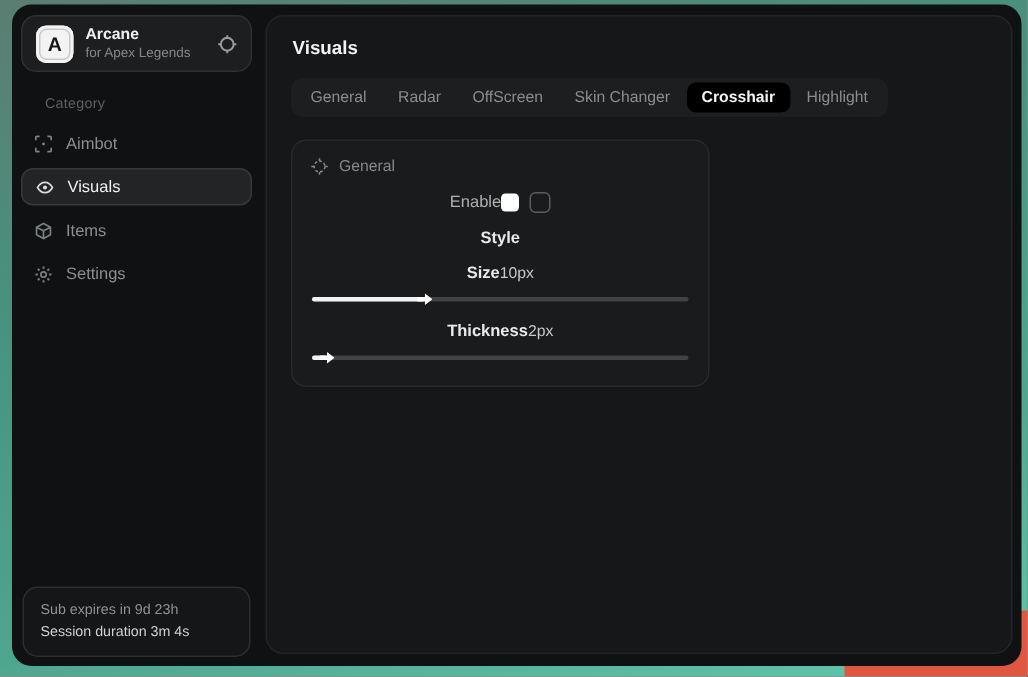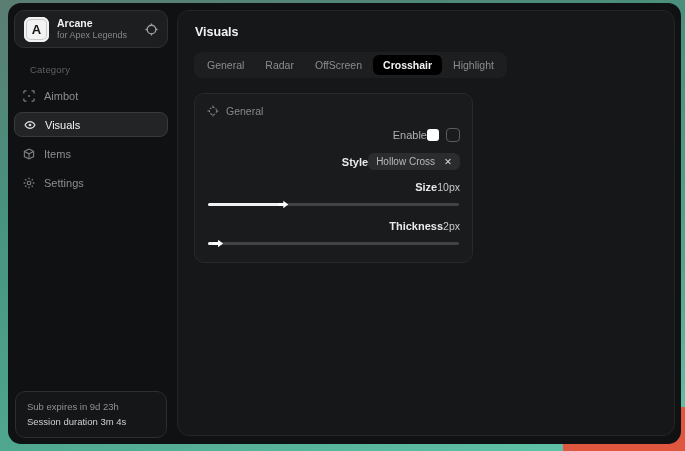--- a/index.html
+++ b/index.html
@@ -44,21 +44,21 @@
   .main-title { font-size:12.5px; font-weight:bold; color:#f2f3f4; margin:2px 0 13px 1px; }
   .tabbar { display:inline-flex; align-self:flex-start; background:#1c1e1f; border-radius:8px;
     padding:3px; gap:1px; }
   .tab { padding:4px 10px; font-size:10.5px; color:#8a8d8f; border-radius:6px; white-space:nowrap; }
   .tab.selected { background:#000000; color:#f3f4f5; font-weight:bold; }
 
   .card { width:279px; margin-top:15px; background:#1a1b1c; border:1px solid #28292b;
     border-radius:10px; padding:9px 12px 14px; }
   .card-header { display:flex; align-items:center; gap:7px; color:#85888a; font-size:10.5px;
     margin:2px 0 10px; }
-  .row { display:flex; align-items:center; justify-content:flex-end; margin-top:11px; }
+  .row { display:flex; align-items:center; justify-content:center; margin-top:11px; }
   .lbl-dim { font-size:11px; color:#aeb1b3; }
   .lbl { font-size:11px; font-weight:bold; color:#e9eaeb; }
   .val { font-size:10.5px; color:#c7cacb; }
 
   .enable-controls { display:flex; align-items:center; gap:7px; }
   .swatch { width:12px; height:12px; border-radius:3px; background:#ffffff; }
   .checkbox { width:14px; height:14px; border:1.5px solid #5a5d5f; border-radius:4px; background:transparent; }
 
   .chip { display:flex; align-items:center; gap:9px; background:#2a2c2d; border-radius:6px;
     padding:3px 8px; }
@@ -164,20 +164,21 @@
       </div>
     </div>
 
     <div class="main">
       <div class="main-title">Visuals</div>
 
       <div class="tabbar">
         <div class="tab">General</div>
         <div class="tab">Radar</div>
         <div class="tab">OffScreen</div>
+        <div class="tab">Skin Changer</div>
         <div class="tab selected">Crosshair</div>
         <div class="tab">Highlight</div>
       </div>
 
       <div class="card">
         <div class="card-header">
           <span>
             <svg width="12" height="12" viewBox="0 0 14 14" fill="none" stroke="currentColor" stroke-width="1.2">
               <circle cx="7" cy="7" r="4.2" stroke-dasharray="2.2 1.6"></circle>
               <line x1="7" y1="0.6" x2="7" y2="2.8"></line>
@@ -192,24 +193,20 @@
         <div class="row">
           <span class="lbl-dim">Enable</span>
           <span class="enable-controls">
             <span class="swatch" style="background: rgb(255, 255, 255);"></span>
             <span class="checkbox"></span>
           </span>
         </div>
 
         <div class="row">
           <span class="lbl">Style</span>
-          <span class="chip">
-            <span class="chip-text">Hollow Cross</span>
-            <span class="chip-x">✕</span>
-          </span>
         </div>
 
         <div class="row">
           <span class="lbl">Size</span>
           <span class="val">10px</span>
         </div>
         <div class="slider">
           <span class="slider-track"></span>
           <span class="slider-fill" style="width: 30%;"></span>
           <span class="slider-thumb" style="left: calc(30% - 5px);"></span>

